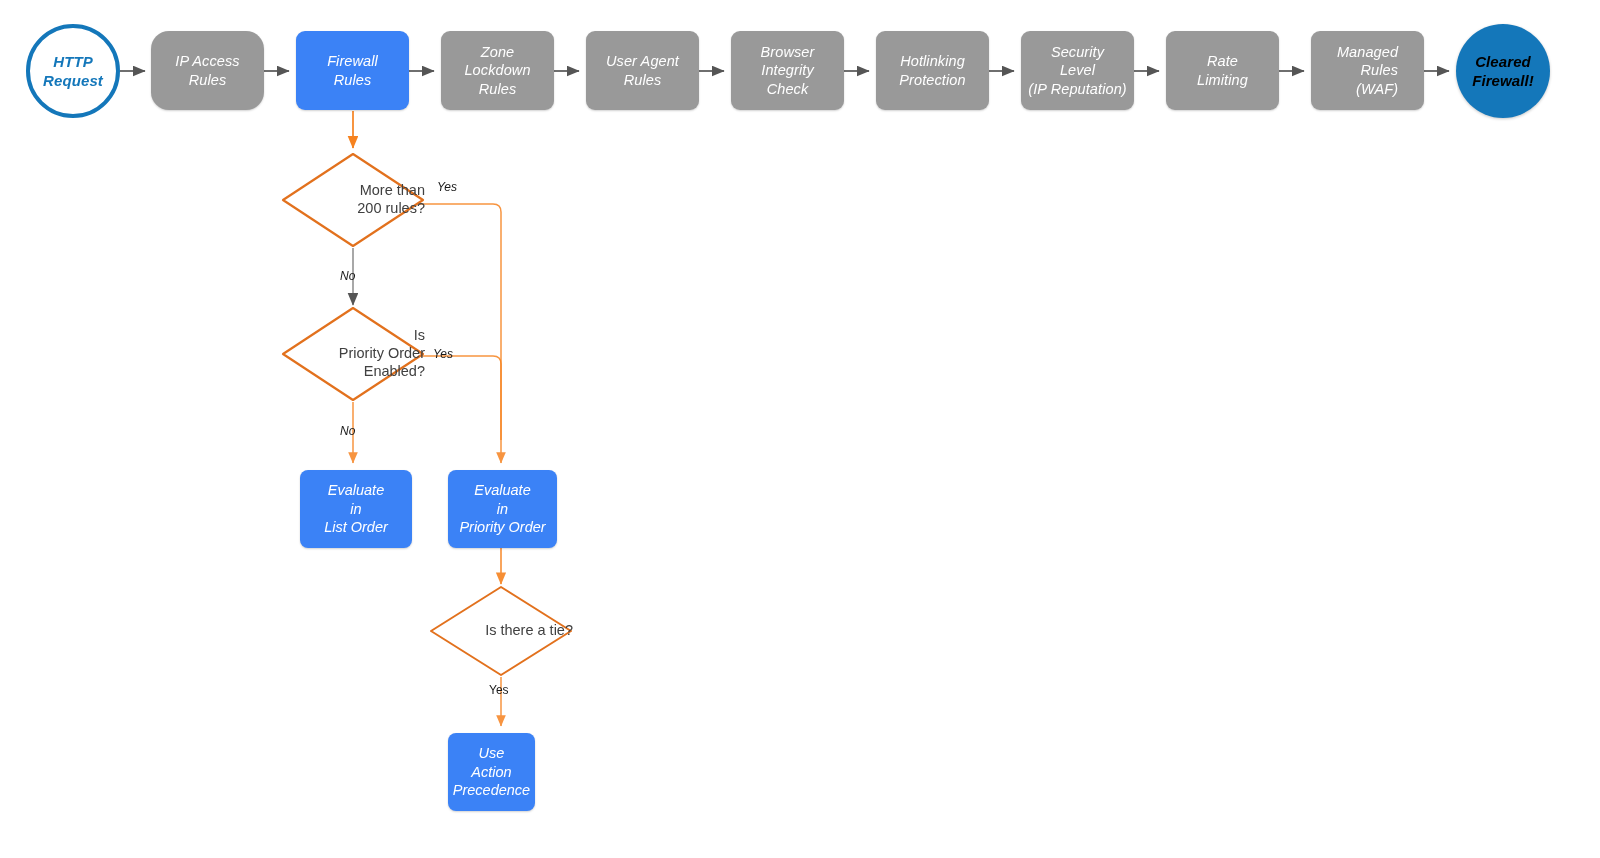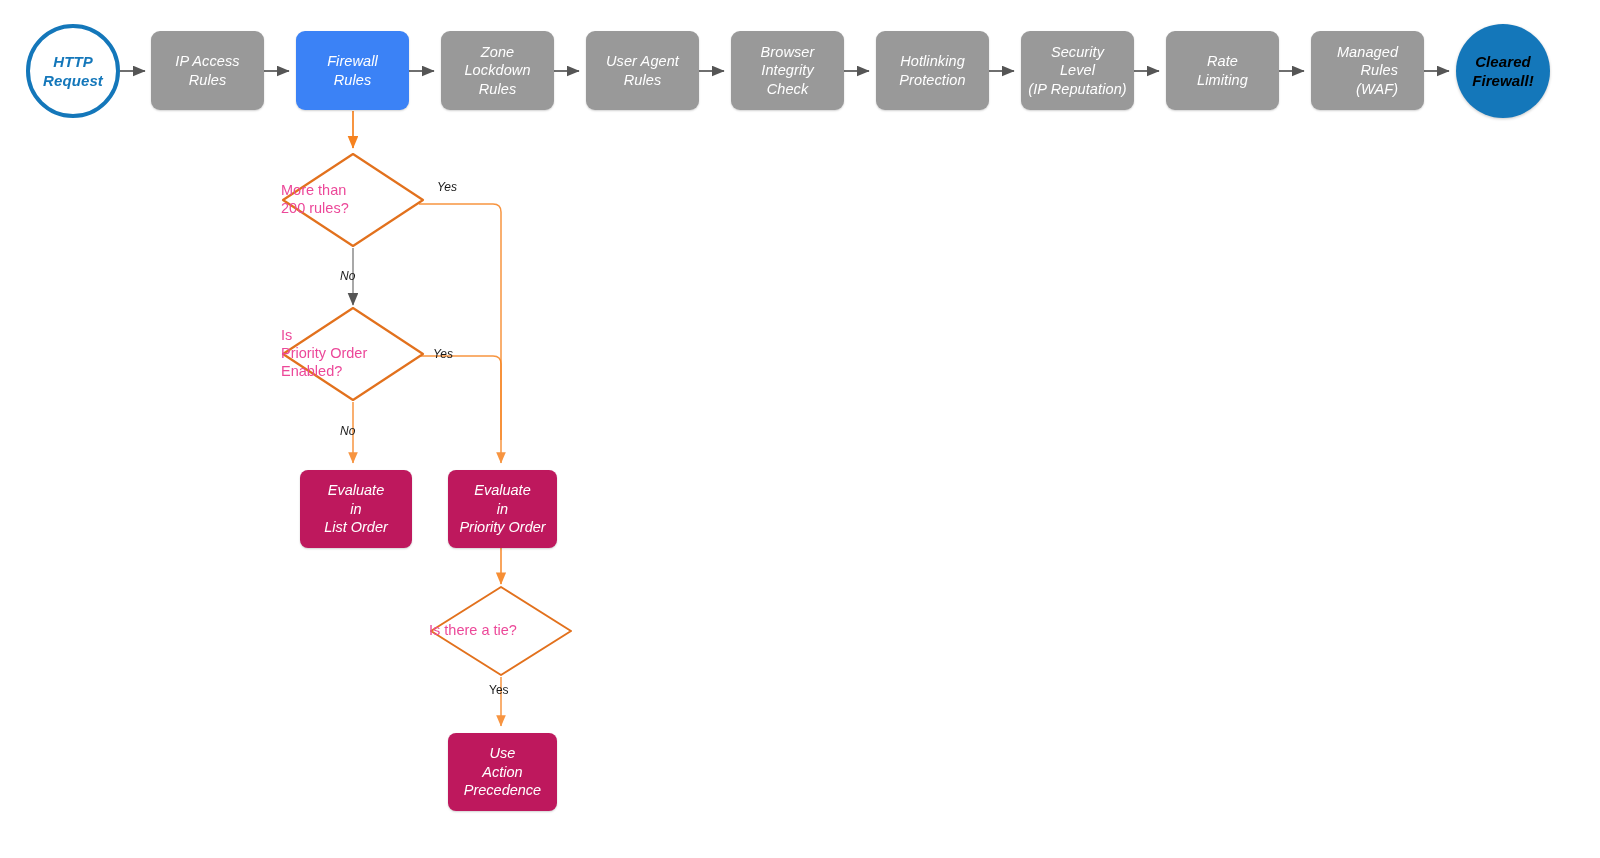--- a/index.html
+++ b/index.html
@@ -63,45 +63,45 @@
   }
   .terminal.end {
     background: #1477BA;
     color: #000000;
     box-shadow: 0 1px 3px rgba(0,0,0,0.22);
   }
 
   
   .action {
     border-radius: 8px;
-    background: #be185d;
+    background: #3b82f6;
     color: #ffffff;
     font-size: 14.5px;
     font-style: italic;
     box-shadow: 0 1px 2px rgba(0,0,0,0.18);
   }
 
   
   .decision {
     background: transparent;
   }
   .decision svg {
     position: absolute;
     left: 0;
     top: 0;
     overflow: visible;
   }
   .decision .dtext {
     position: relative;
     z-index: 2;
     font-size: 14.5px;
-    color: #ec4899;
+    color: #404040;
     font-style: normal;
     line-height: 1.22;
-    text-align: left;
+    text-align: right;
     white-space: pre-line;
     width: 100%;
   }
 
   
   .edge-label {
     position: absolute;
     font-size: 12px;
     font-style: italic;
     color: #1a1a1a;
@@ -150,21 +150,21 @@
     <line x1="501" y1="548" x2="501" y2="584" stroke="#F6821F" stroke-width="1.6" opacity="0.9" marker-end="url(#arrow-orange)" fill="none"></line>
 
     <line x1="501" y1="677" x2="501" y2="726" stroke="#F6821F" stroke-width="1.5" opacity="0.85" marker-end="url(#arrow-orange)" fill="none"></line>
   </svg>
 
   <div class="node terminal start" style="left:26px; top:24px;">
     <span>HTTP
 Request</span>
   </div>
 
-  <div class="node stage gray" style="left:151px; top:31px;">
+  <div class="node stage gray" style="left:151px; top:31px;border-radius:18px;">
     <span>IP Access
 Rules</span>
   </div>
   <div class="node stage orange" style="left:296px; top:31px;">
     <span>Firewall
 Rules</span>
   </div>
   <div class="node stage gray" style="left:441px; top:31px;">
     <span>Zone
 Lockdown
@@ -232,21 +232,21 @@
 in
 List Order</span>
   </div>
 
   <div class="node action" style="left:448px; top:470px; width:109px; height:78px;">
     <span>Evaluate
 in
 Priority Order</span>
   </div>
 
-  <div class="node action" style="left:448px; top:733px; width:109px; height:78px;">
+  <div class="node action" style="left:448px; top:733px; width:87px; height:78px;">
     <span>Use
 Action
 Precedence</span>
   </div>
 
   <div class="edge-label" style="left:437px; top:180px;">Yes</div>
 
   <div class="edge-label" style="left:340px; top:269px;">No</div>
 
   <div class="edge-label" style="left:433px; top:347px;">Yes</div>

